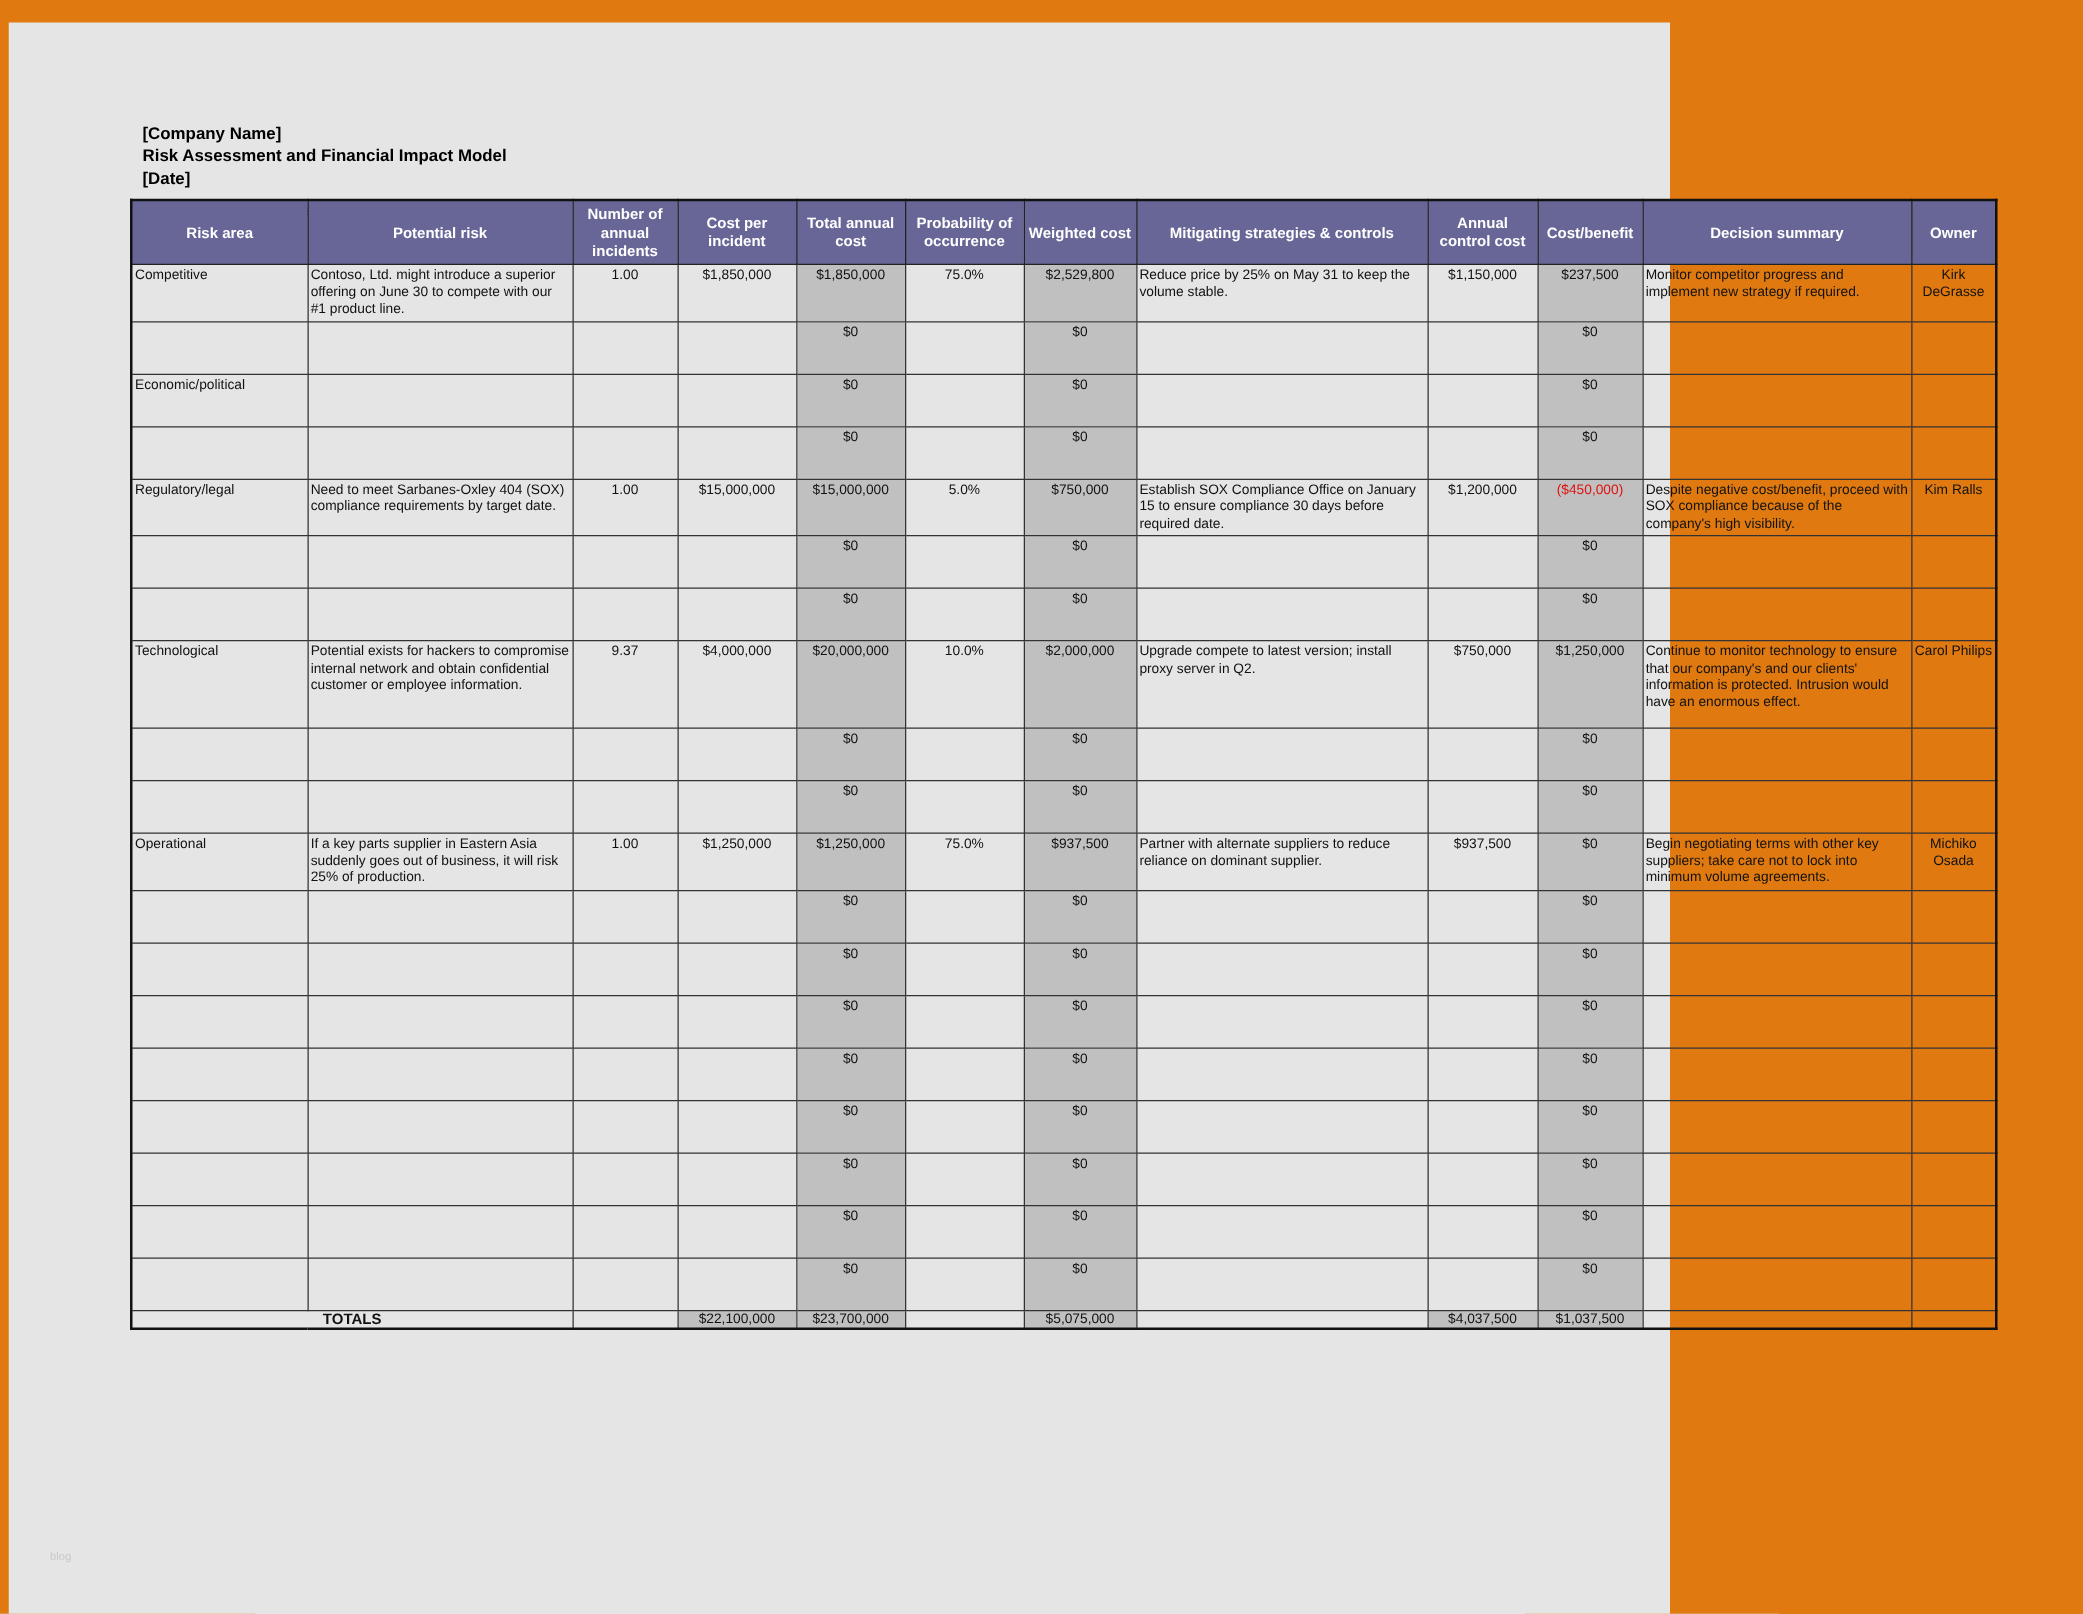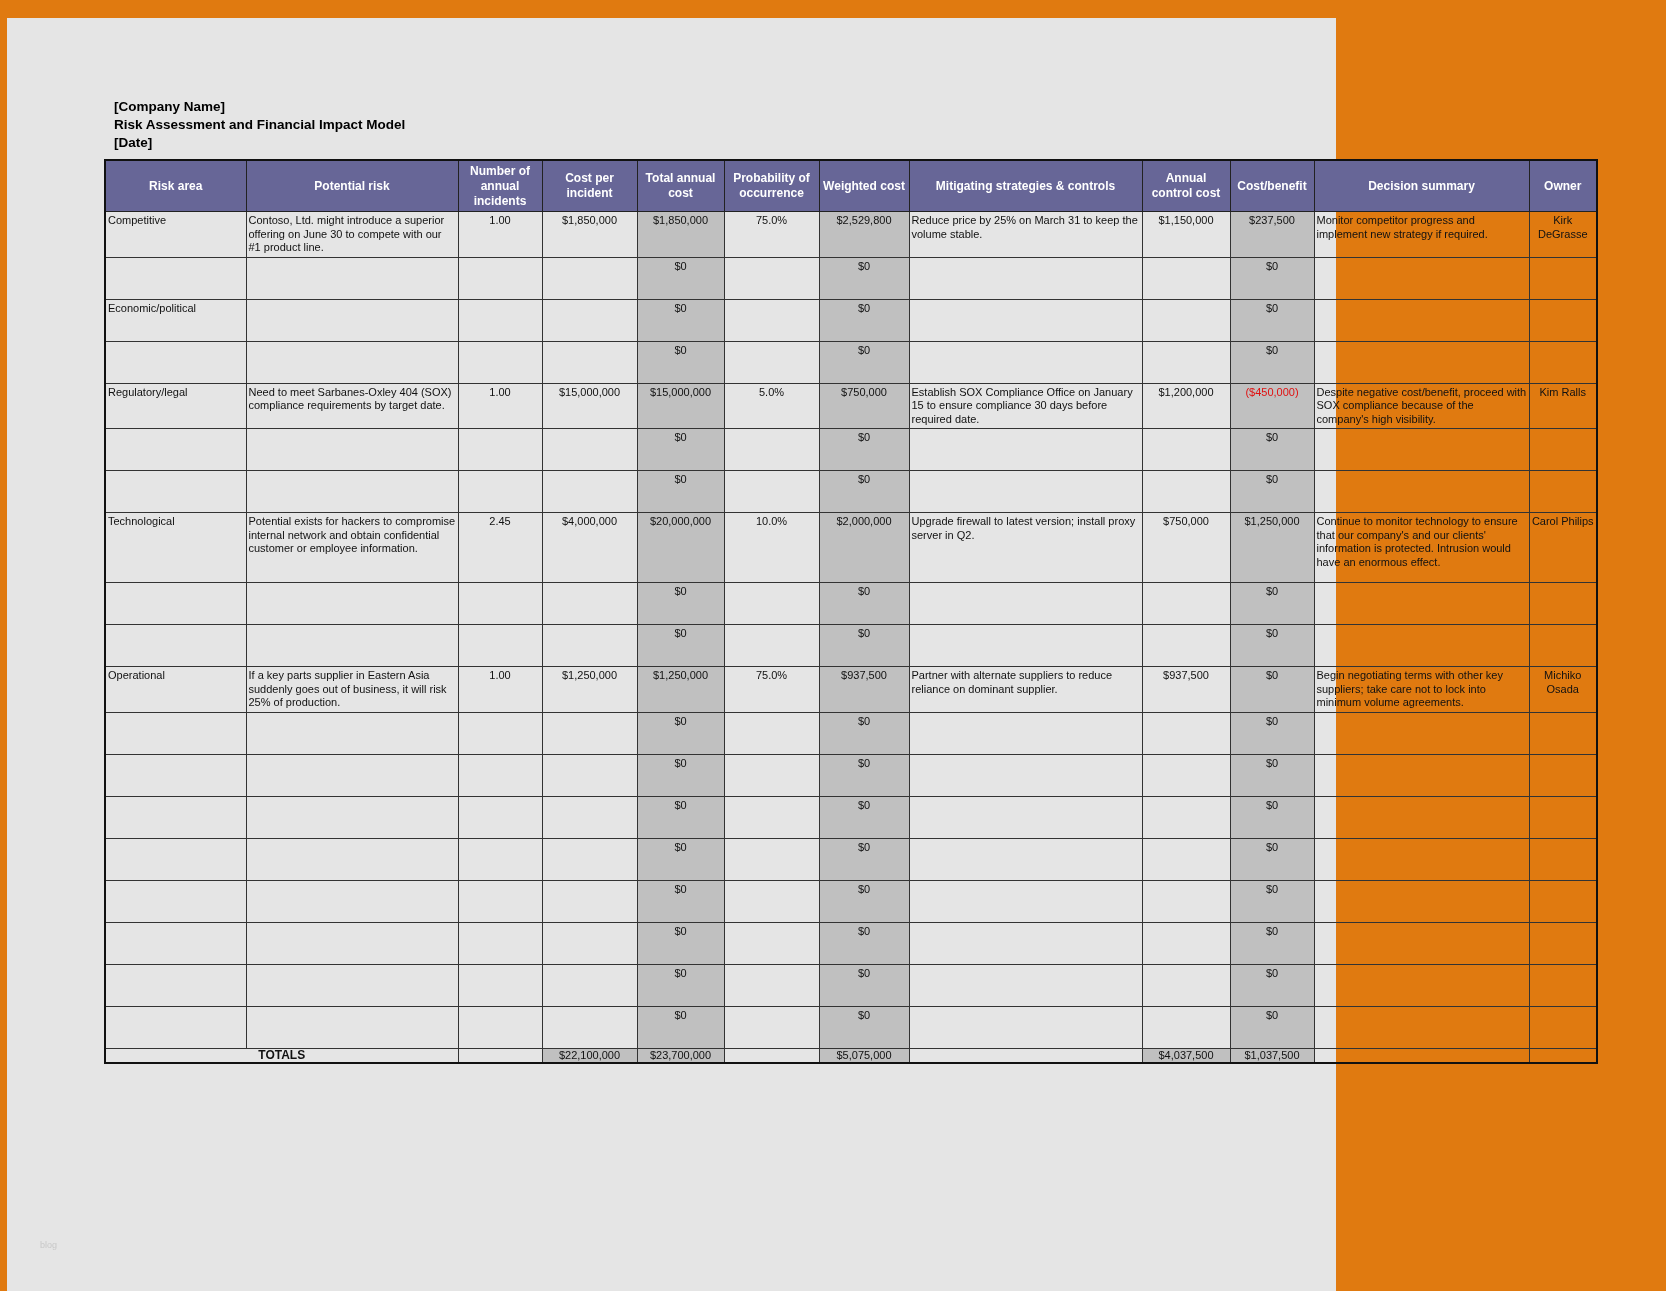--- a/index.html
+++ b/index.html
@@ -91,21 +91,21 @@
   </thead>
   <tbody id="rows-body">
       <tr class="tall">
         <td>Competitive</td>
         <td>Contoso, Ltd. might introduce a superior offering on June 30 to compete with our #1 product line.</td>
         <td class="c">1.00</td>
         <td class="c">$1,850,000</td>
         <td class="gray">$1,850,000</td>
         <td class="c">75.0%</td>
         <td class="gray">$2,529,800</td>
-        <td>Reduce price by 25% on March 31 to keep the volume stable.</td>
+        <td>Reduce price by 25% on May 31 to keep the volume stable.</td>
         <td class="c">$1,150,000</td>
         <td class="gray">$237,500</td>
         <td>Monitor competitor progress and implement new strategy if required.</td>
         <td class="c">Kirk DeGrasse</td>
       </tr>
       <tr class="tall">
         <td></td>
         <td></td>
         <td class="c"></td>
         <td class="c"></td>
@@ -184,26 +184,26 @@
         <td class="gray">$0</td>
         <td></td>
         <td class="c"></td>
         <td class="gray">$0</td>
         <td></td>
         <td class="c"></td>
       </tr>
       <tr class="xtall">
         <td>Technological</td>
         <td>Potential exists for hackers to compromise internal network and obtain confidential customer or employee information.</td>
-        <td class="c">2.45</td>
+        <td class="c">9.37</td>
         <td class="c">$4,000,000</td>
         <td class="gray">$20,000,000</td>
         <td class="c">10.0%</td>
         <td class="gray">$2,000,000</td>
-        <td>Upgrade firewall to latest version; install proxy server in Q2.</td>
+        <td>Upgrade compete to latest version; install proxy server in Q2.</td>
         <td class="c">$750,000</td>
         <td class="gray">$1,250,000</td>
         <td>Continue to monitor technology to ensure that our company's and our clients' information is protected.  Intrusion would have an enormous effect.</td>
         <td class="c">Carol Philips</td>
       </tr>
       <tr class="tall">
         <td></td>
         <td></td>
         <td class="c"></td>
         <td class="c"></td>

